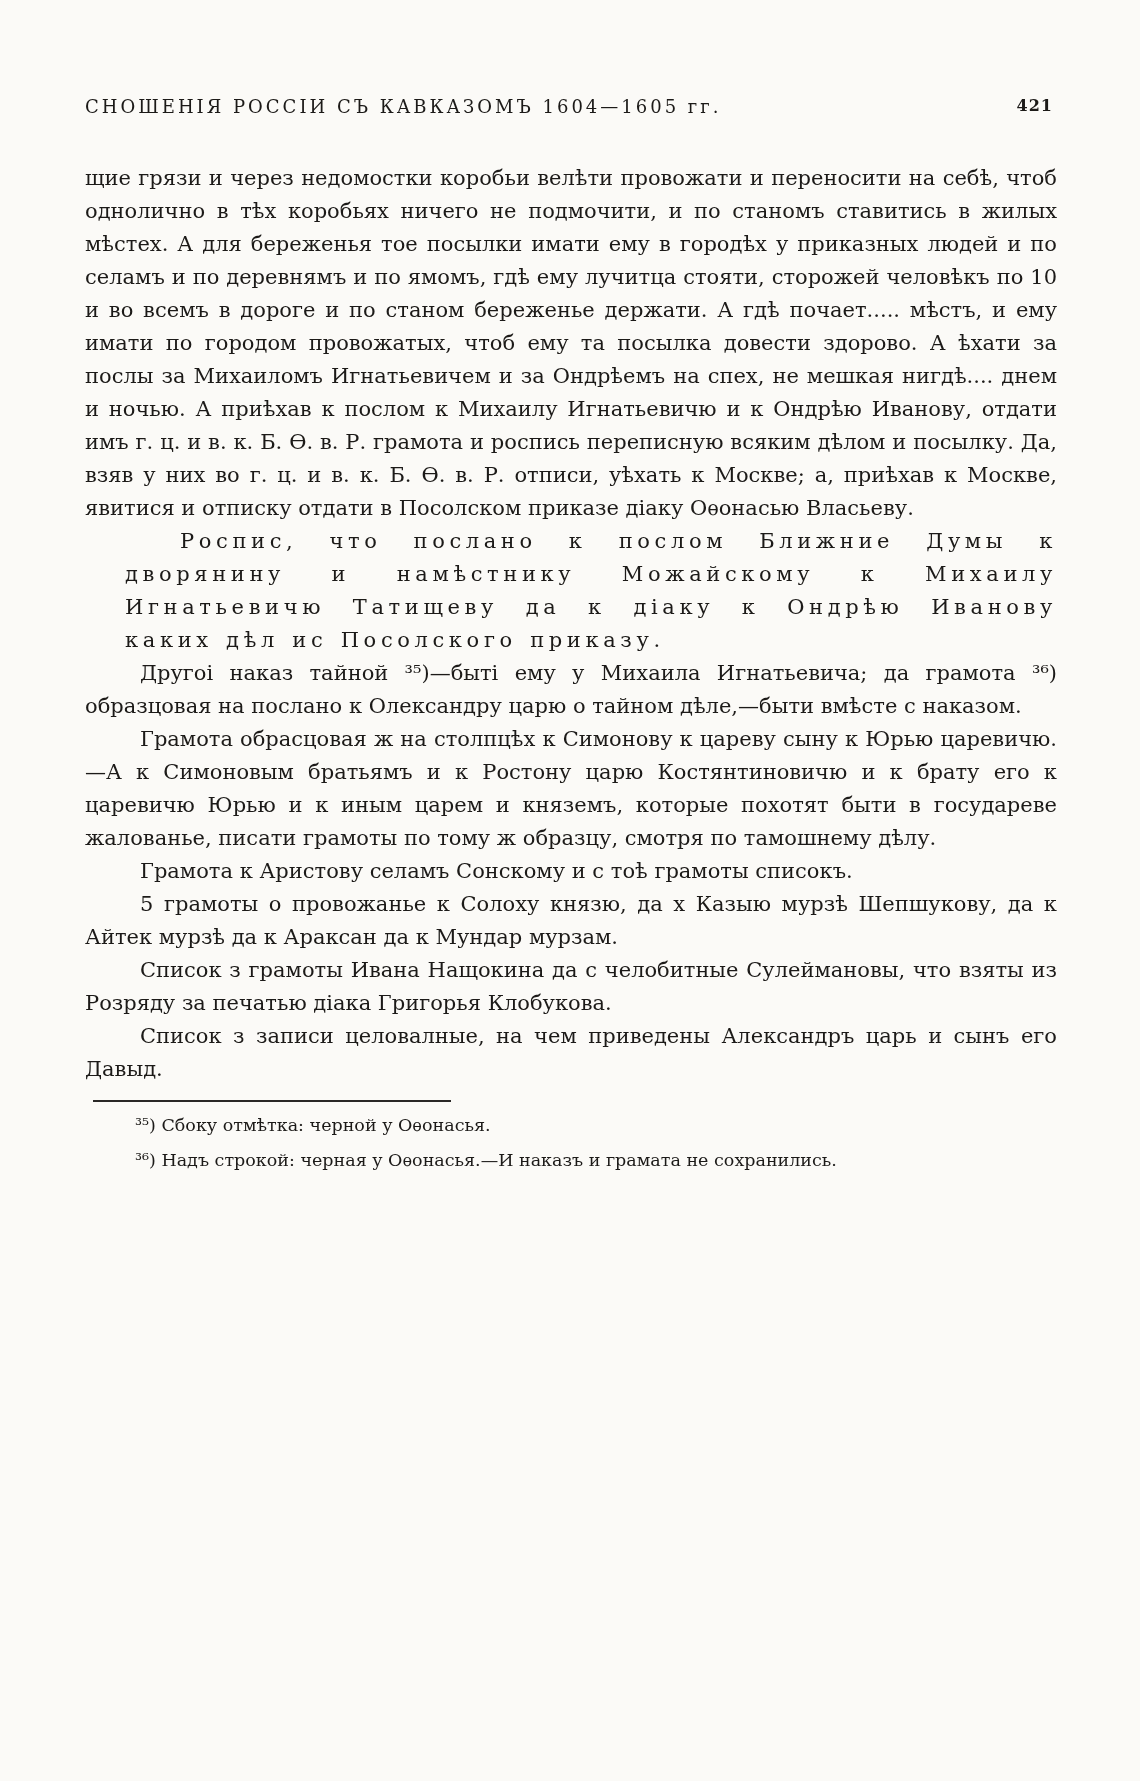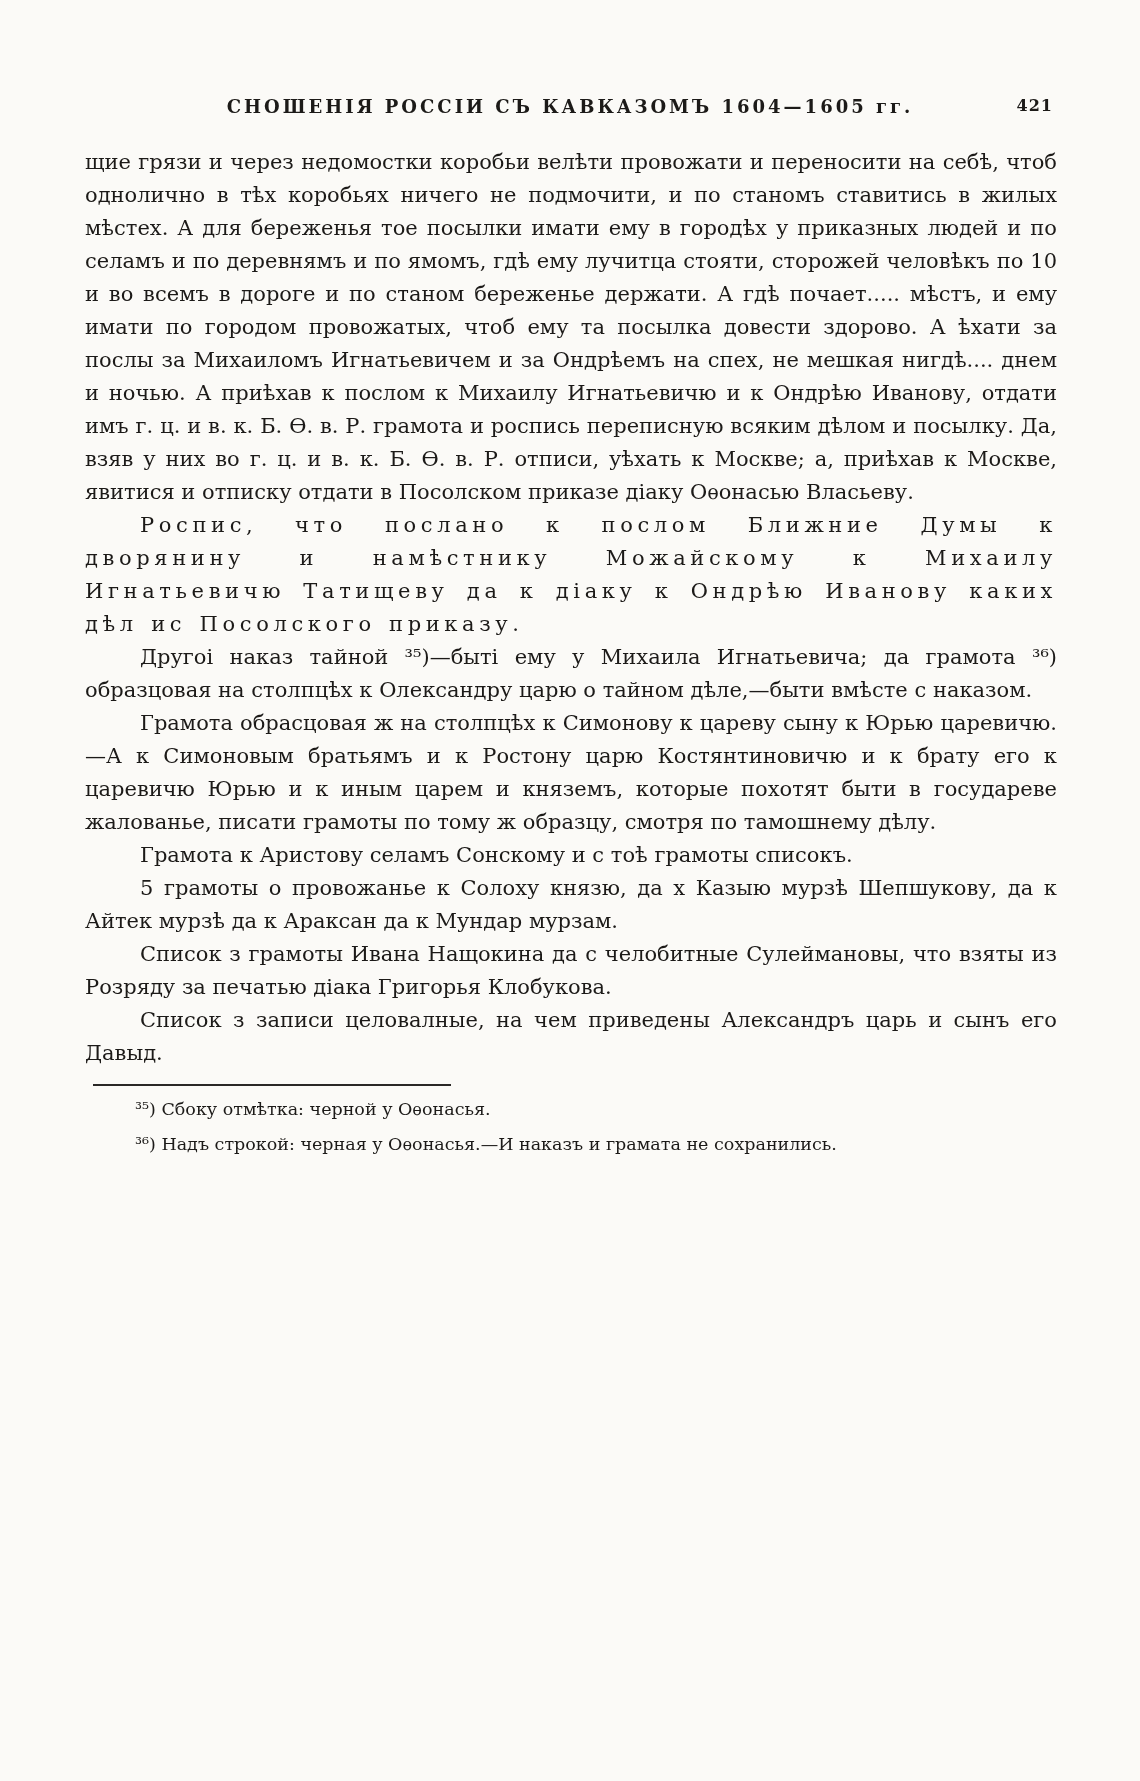--- a/index.html
+++ b/index.html
@@ -16,51 +16,52 @@
   }
   .running-head{
     position:absolute;
     top:96px;
     left:85px;
     width:970px;
     height:30px;
   }
   .running-head .head-title{
     display:block;
-    text-align:center;
+    text-align:left;
     font-size:18px;
-    font-weight:bold;
+    font-weight:normal;
     letter-spacing:3px;
   }
   .running-head .page-num{
     position:absolute;
     right:2px;
     top:0;
     font-size:16px;
     font-weight:bold;
     letter-spacing:1px;
   }
   .textblock{
     position:absolute;
-    top:146px;
+    top:162px;
     left:85px;
     width:972px;
   }
   .textblock p{
     margin:0;
     font-size:21px;
     line-height:33px;
     text-align:justify;
     font-weight:500;
   }
   .textblock p.indent{text-indent:55px;}
   .textblock p.noindent{text-indent:0;}
   .textblock p.spaced{
     letter-spacing:0.22em;
     word-spacing:0.1em;
+    margin-left:40px;
   }
   .footrule{
     margin:14px 0 10px 8px;
     width:358px;
     height:0;
     border-top:2px solid #2a2826;
   }
   .footnotes p{
     margin:8px 0 4px 0;
     font-size:17.5px;
@@ -76,21 +77,21 @@
 <div class="page">
 
   <div class="running-head">
     <span class="head-title">СНОШЕНІЯ РОССІИ СЪ КАВКАЗОМЪ 1604—1605 гг.</span>
     <span class="page-num">421</span>
   </div>
 
   <div class="textblock">
     <p class="noindent">щие грязи и через недомостки коробьи велѣти провожати и переносити на себѣ, чтоб однолично в тѣх коробьях ничего не подмочити, и по станомъ ставитись в жилых мѣстех. А для береженья тое посылки имати ему в городѣх у приказных людей и по селамъ и по деревнямъ и по ямомъ, гдѣ ему лучитца стояти, сторожей человѣкъ по 10 и во всемъ в дороге и по станом береженье держати. А гдѣ почает..... мѣстъ, и ему имати по городом провожатых, чтоб ему та посылка довести здорово. А ѣхати за послы за Михаиломъ Игнатьевичем и за Ондрѣемъ на спех, не мешкая нигдѣ.... днем и ночью. А приѣхав к послом к Михаилу Игнатьевичю и к Ондрѣю Иванову, отдати имъ г. ц. и в. к. Б. Ѳ. в. Р. грамота и роспись переписную всяким дѣлом и посылку. Да, взяв у них во г. ц. и в. к. Б. Ѳ. в. Р. отписи, уѣхать к Москве; а, приѣхав к Москве, явитися и отписку отдати в Посолском приказе діаку Оѳонасью Власьеву.</p>
     <p class="indent spaced">Роспис, что послано к послом Ближние Думы к дворянину и намѣстнику Можайскому к Михаилу Игнатьевичю Татищеву да к діаку к Ондрѣю Иванову каких дѣл ис Посолского приказу.</p>
-    <p class="indent">Другоі наказ тайной ³⁵)—быті ему у Михаила Игнатьевича; да грамота ³⁶) образцовая на столпцѣх к Олександру царю о тайном дѣле,—быти вмѣсте с наказом.</p>
+    <p class="indent">Другоі наказ тайной ³⁵)—быті ему у Михаила Игнатьевича; да грамота ³⁶) образцовая на послано к Олександру царю о тайном дѣле,—быти вмѣсте с наказом.</p>
     <p class="indent">Грамота обрасцовая ж на столпцѣх к Симонову к цареву сыну к Юрью царевичю.—А к Симоновым братьямъ и к Ростону царю Костянтиновичю и к брату его к царевичю Юрью и к иным царем и княземъ, которые похотят быти в государеве жалованье, писати грамоты по тому ж образцу, смотря по тамошнему дѣлу.</p>
     <p class="indent">Грамота к Аристову селамъ Сонскому и с тоѣ грамоты списокъ.</p>
     <p class="indent">5 грамоты о провожанье к Солоху князю, да х Казыю мурзѣ Шепшукову, да к Айтек мурзѣ да к Араксан да к Мундар мурзам.</p>
     <p class="indent">Список з грамоты Ивана Нащокина да с челобитные Сулеймановы, что взяты из Розряду за печатью діака Григорья Клобукова.</p>
     <p class="indent">Список з записи целовалные, на чем приведены Александръ царь и сынъ его Давыд.</p>
 
     <div class="footrule"></div>
 
     <div class="footnotes">
       <p>³⁵) Сбоку отмѣтка: черной у Оѳонасья.</p>

